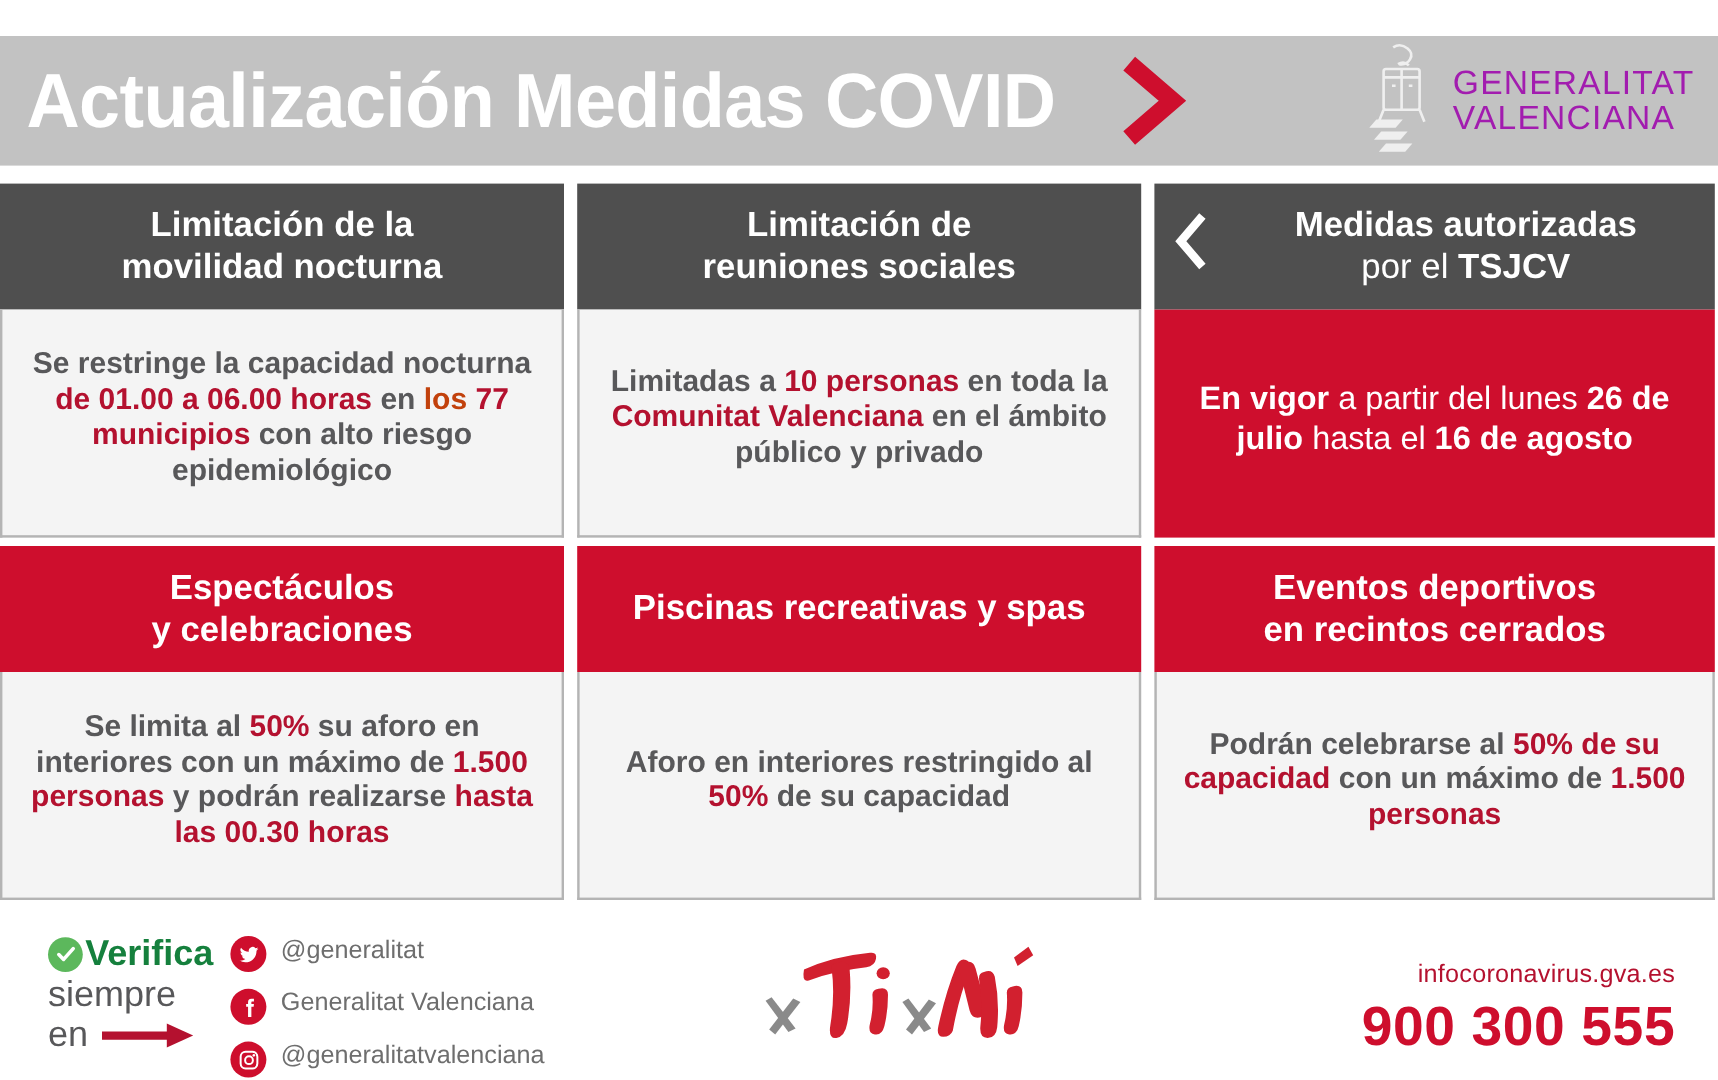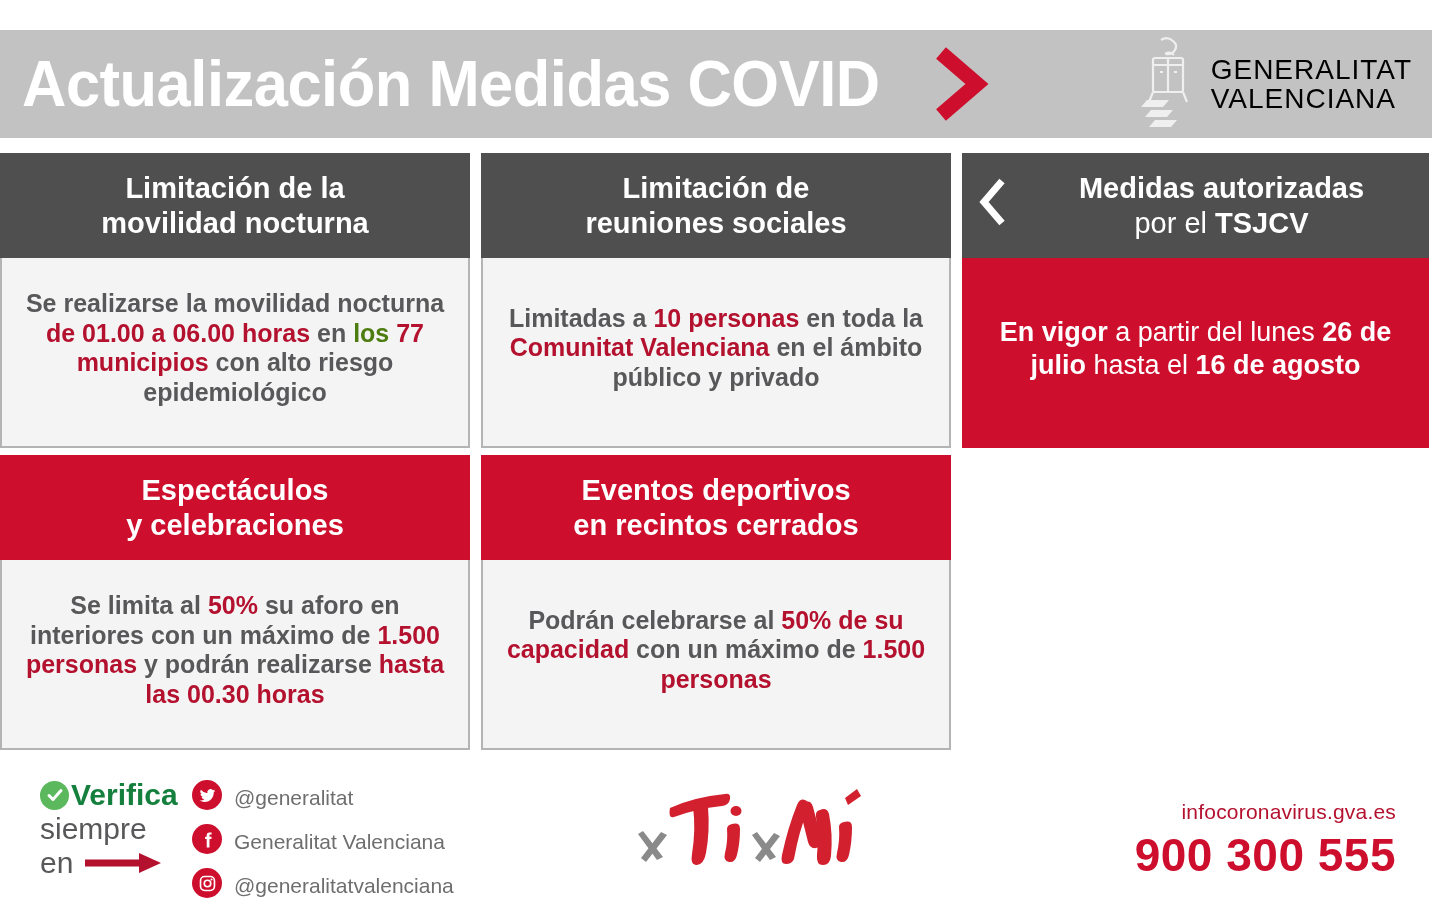--- a/index.html
+++ b/index.html
@@ -28,21 +28,21 @@
     transform: scaleX(0.96);
     transform-origin: left center;
   }
   .header-chevron { margin-left: 14px; display: flex; align-items: center; }
   .brand {
     position: absolute; right: 20px; top: 50%; transform: translateY(-50%);
     display: flex; align-items: center; gap: 12px;
   }
   .brand-text { line-height: 1.0; }
   .brand-text .l1, .brand-text .l2 {
-    color: #000000; font-size: 28px; letter-spacing: 1px; display: block;
+    color: #a21caf; font-size: 28px; letter-spacing: 1px; display: block;
   }
   .brand-text .l2 { margin-top: 1px; }
 
   
   .grid {
     position: absolute; left: 0; top: 153px;
     width: 1432px; height: 597px;
     display: grid;
     grid-template-columns: 470px 470px 467px;
     grid-template-rows: 295px 295px;
@@ -69,21 +69,21 @@
     text-align: center;
     color: #58585a;
     font-size: 25px; font-weight: bold; line-height: 1.18;
     padding: 6px 12px 14px;
   }
   .card-body.red-body {
     background: #ce0e2d; border: none; color: #ffffff;
     font-weight: normal; font-size: 27px; line-height: 1.22;
   }
   .hl { color: #b4112f; }
-  .blk { color: #4d7c0f; }
+  .blk { color: #c2410c; }
 
   .head-with-chevron { display: flex; align-items: center; gap: 18px; }
   .head-with-chevron .htxt { text-align: center; flex: 1; }
   .htxt .thin { font-weight: normal; }
 
   
   .footer { position: absolute; left: 0; top: 760px; width: 1432px; height: 140px; }
 
   .verify-block {
     position: absolute; left: 40px; top: 18px;
@@ -93,21 +93,21 @@
   .verify-words .row1 { display: flex; align-items: center; gap: 2px; font-weight: bold; color: #15803d; }
   .verify-words .row3 { display: flex; align-items: center; gap: 10px; }
   .check-badge {
     width: 29px; height: 29px; border-radius: 50%;
     background: #5cb85c; display: inline-flex; align-items: center; justify-content: center;
     flex: 0 0 auto;
   }
   .arrow-right { display: inline-flex; align-items: center; }
 
   .social { position: absolute; left: 192px; top: 20px; display: flex; flex-direction: column; gap: 14px; }
-  .social-row { display: flex; align-items: flex-end; gap: 12px; }
+  .social-row { display: flex; align-items: flex-start; gap: 12px; }
   .si { width: 30px; height: 30px; border-radius: 50%; background: #ce0e2d;
         display: inline-flex; align-items: center; justify-content: center; flex: 0 0 auto; }
   .social-label { color: #6e6e6e; font-size: 21px; }
 
   .xtixmi { position: absolute; left: 628px; top: 22px; width: 250px; height: 95px; }
 
   .contact { position: absolute; right: 36px; top: 40px; text-align: right; }
   .contact .web { color: #b4112f; font-size: 21px; letter-spacing: .2px; }
   .contact .tel { color: #ce0e2d; font-size: 46px; font-weight: bold; margin-top: 4px; letter-spacing: .5px; }
 </style>
@@ -151,21 +151,21 @@
   <div class="grid">
 
     <div class="card">
       <div class="card-head grey">
         <div>
           <div>Limitación de la</div>
           <div>movilidad nocturna</div>
         </div>
       </div>
       <div class="card-body">
-        <div><span>Se realizarse la movilidad </span><span>nocturna </span><span class="hl">de 01.00 a 06.00 horas </span><span>en </span><span class="blk">los </span><span class="hl">77 municipios </span><span>con alto riesgo epidemiológico</span></div>
+        <div><span>Se restringe la capacidad </span><span>nocturna </span><span class="hl">de 01.00 a 06.00 horas </span><span>en </span><span class="blk">los </span><span class="hl">77 municipios </span><span>con alto riesgo epidemiológico</span></div>
       </div>
     </div>
 
     <div class="card">
       <div class="card-head grey">
         <div>
           <div>Limitación de</div>
           <div>reuniones sociales</div>
         </div>
       </div>
@@ -198,20 +198,30 @@
         <div>
           <div>Espectáculos</div>
           <div>y celebraciones</div>
         </div>
       </div>
       <div class="card-body">
         <div><span>Se limita al </span><span class="hl">50% </span><span>su aforo en interiores con un máximo de </span><span class="hl">1.500 personas </span><span>y podrán realizarse </span><span class="hl">hasta las 00.30 horas</span></div>
       </div>
     </div>
 
+    <div class="card">
+      <div class="card-head red">
+        <div>
+          <div>Piscinas recreativas y spas</div>
+        </div>
+      </div>
+      <div class="card-body">
+        <div><span>Aforo en interiores restringido al </span><span class="hl">50% </span><span>de su capacidad</span></div>
+      </div>
+    </div>
 
     <div class="card">
       <div class="card-head red">
         <div>
           <div>Eventos deportivos</div>
           <div>en recintos cerrados</div>
         </div>
       </div>
       <div class="card-body">
         <div><span>Podrán celebrarse al </span><span class="hl">50% de su capacidad </span><span>con un máximo de </span><span class="hl">1.500 personas</span></div>

